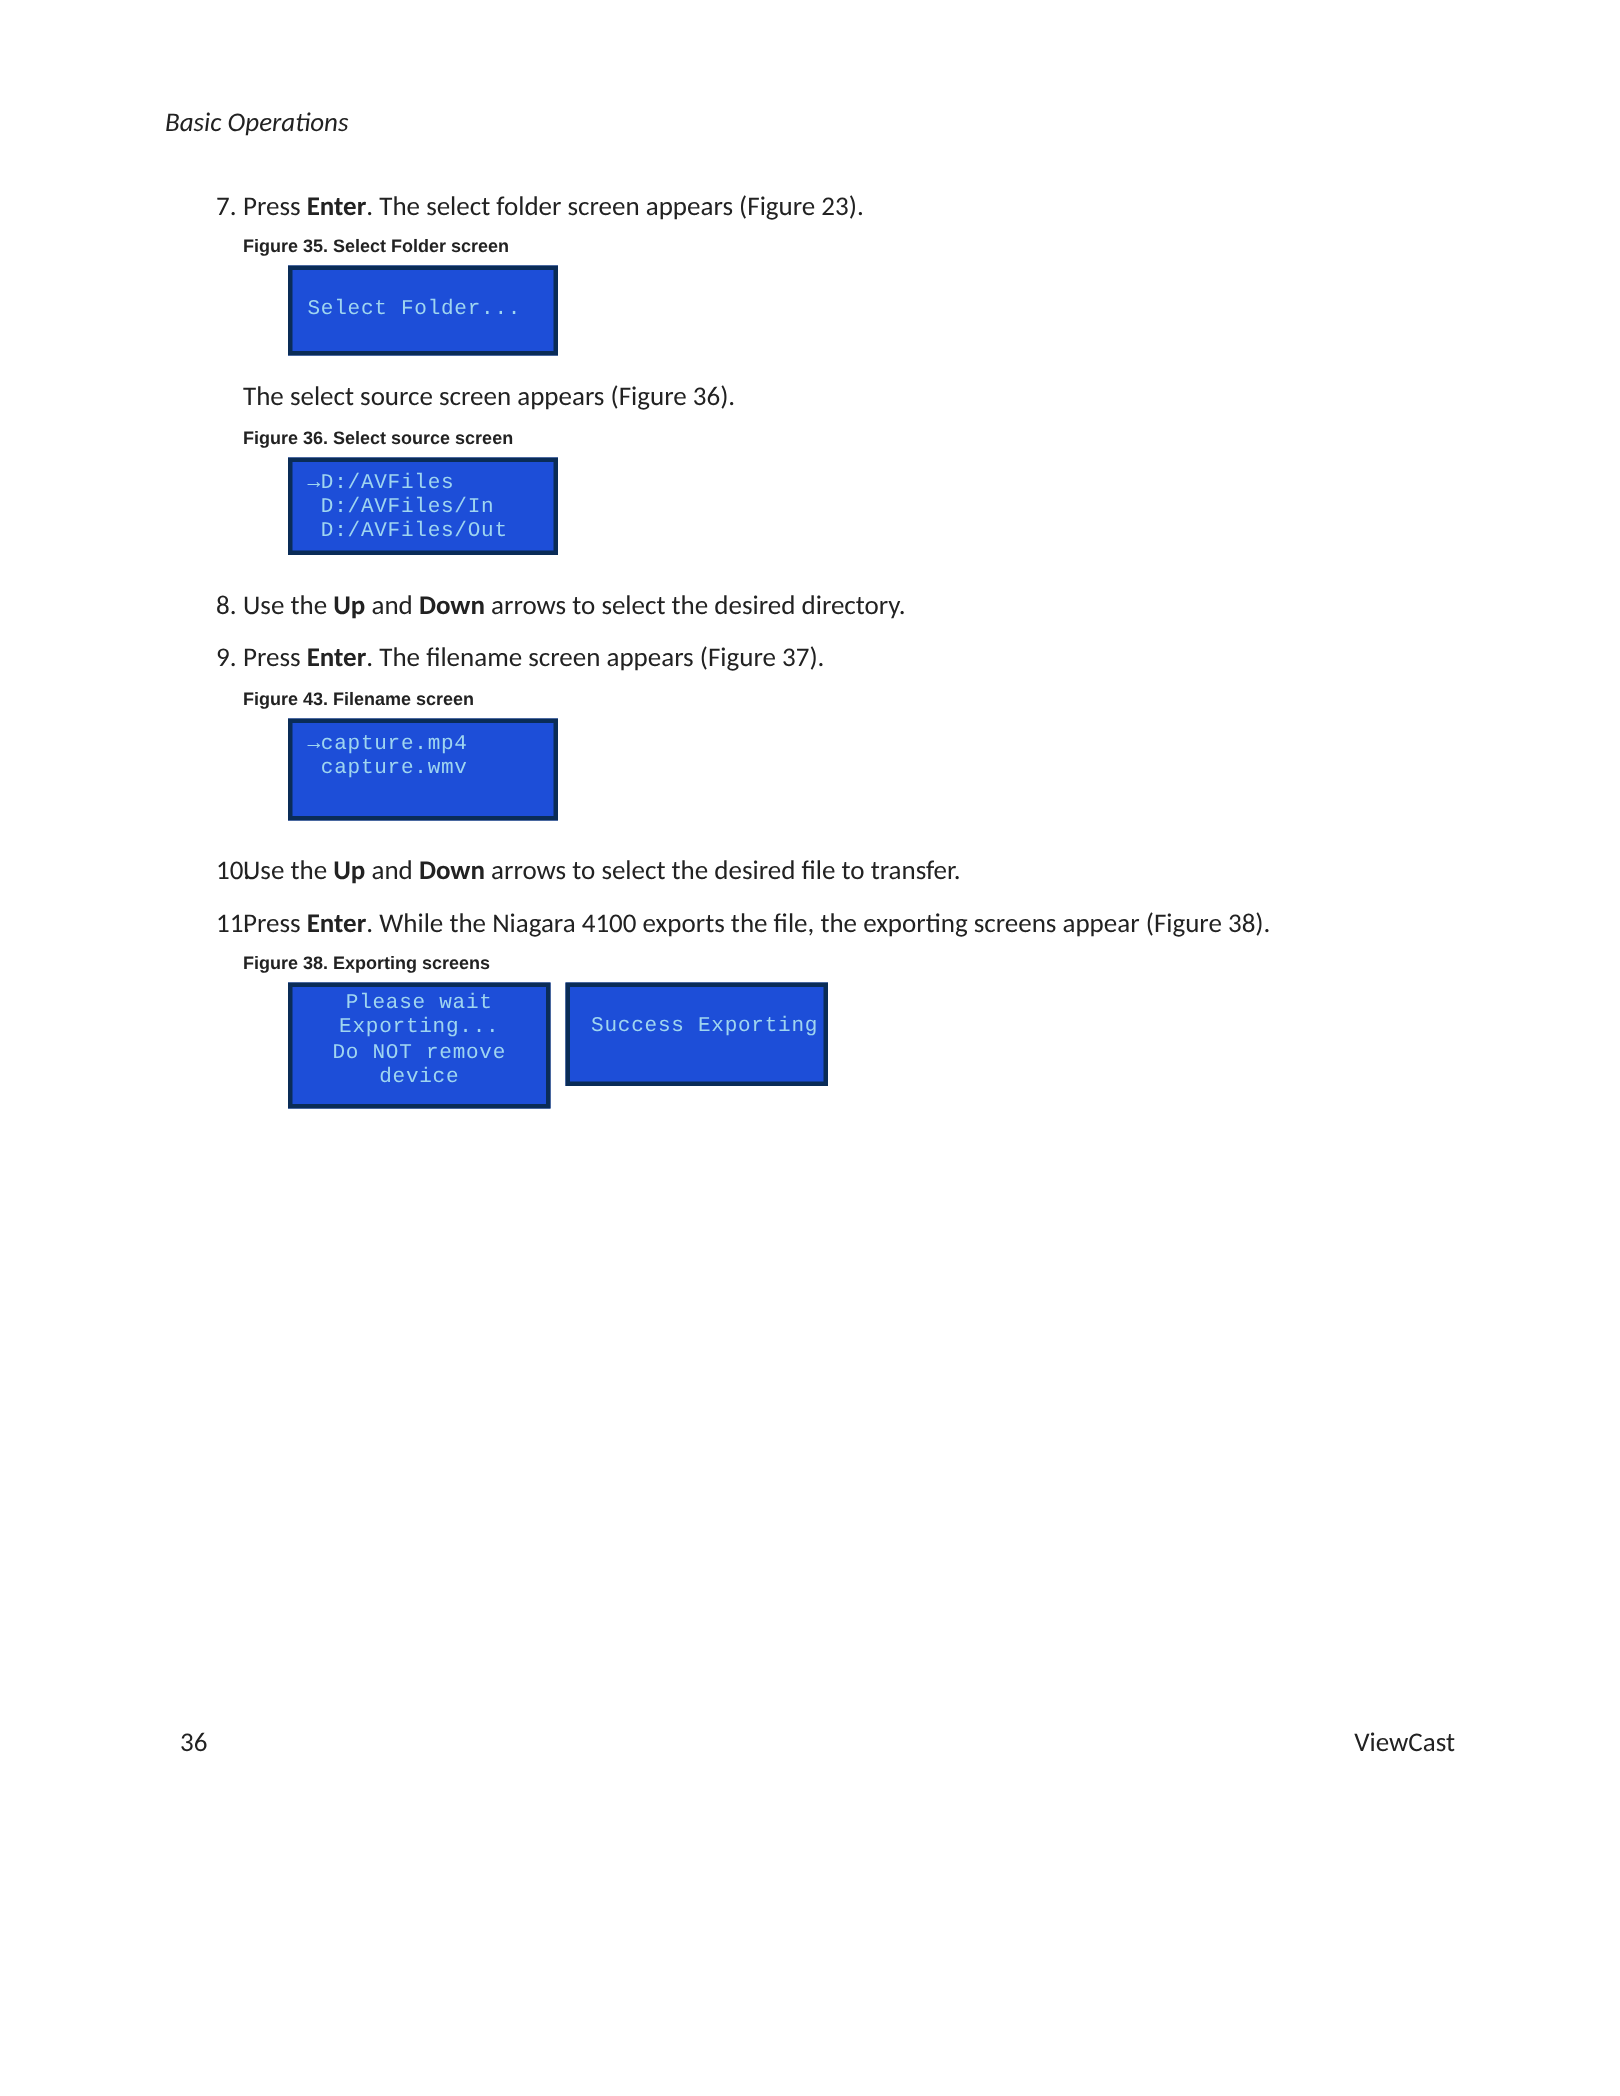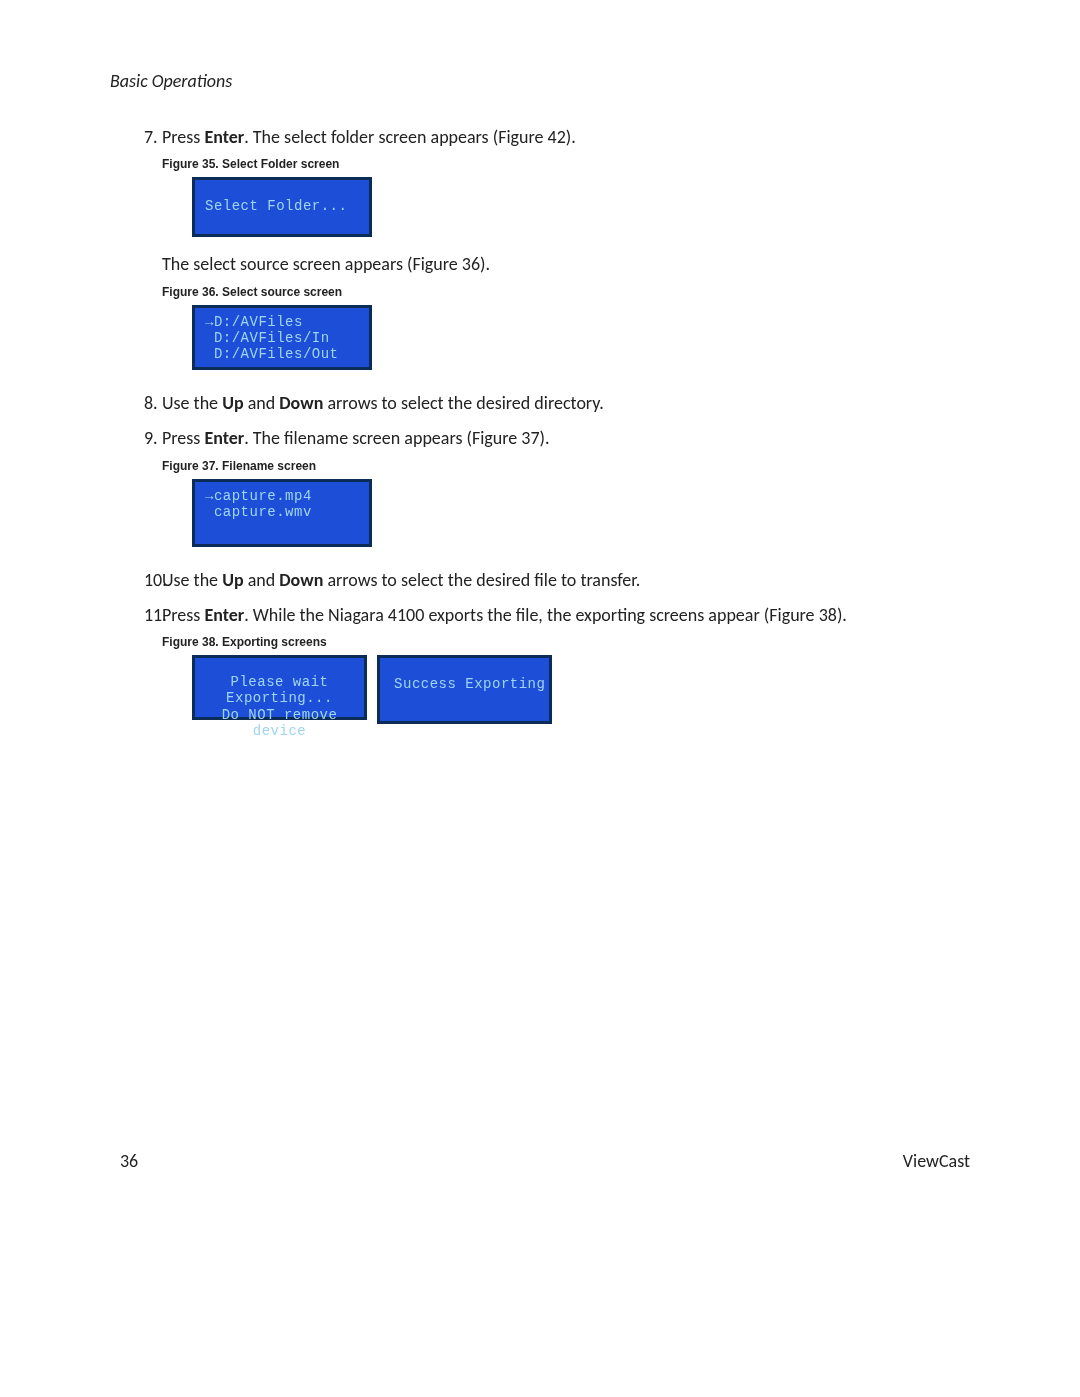--- a/index.html
+++ b/index.html
@@ -98,21 +98,21 @@
 <div class="page">
 
   <div class="header-title">Basic Operations</div>
 
   <ol class="steps">
 
     <li>
       <div class="step-num">7.</div>
       <div class="step-body">
         <p>
-          <span>Press </span><b>Enter</b><span>. The select folder screen appears (Figure 42).</span>
+          <span>Press </span><b>Enter</b><span>. The select folder screen appears (Figure 23).</span>
         </p>
         <div class="fig-caption">Figure 35. Select Folder screen</div>
         <div class="lcd" style="width:180px;height:60px;padding-top:18px;">Select Folder...</div>
 
         <p>The select source screen appears (Figure 36).</p>
         <div class="fig-caption">Figure 36. Select source screen</div>
         <div class="lcd" style="width:180px;height:65px;">→D:/AVFiles
  D:/AVFiles/In
  D:/AVFiles/Out</div>
       </div>
@@ -126,21 +126,21 @@
         </p>
       </div>
     </li>
 
     <li>
       <div class="step-num">9.</div>
       <div class="step-body">
         <p>
           <span>Press </span><b>Enter</b><span>. The filename screen appears (Figure 37).</span>
         </p>
-        <div class="fig-caption">Figure 37. Filename screen</div>
+        <div class="fig-caption">Figure 43. Filename screen</div>
         <div class="lcd" style="width:180px;height:68px;">→capture.mp4
  capture.wmv</div>
       </div>
     </li>
 
     <li>
       <div class="step-num">10.</div>
       <div class="step-body">
         <p>
           <span>Use the </span><b>Up</b><span> and </span><b>Down</b><span> arrows to select the desired file to transfer.</span>
@@ -149,21 +149,21 @@
     </li>
 
     <li>
       <div class="step-num">11.</div>
       <div class="step-body">
         <p>
           <span>Press </span><b>Enter</b><span>. While the Niagara 4100 exports the file, the exporting screens appear (Figure 38).</span>
         </p>
         <div class="fig-caption">Figure 38. Exporting screens</div>
         <div class="lcd-row">
-          <div class="lcd center" style="width:175px;height:65px;padding-top:16px;">Please wait
+          <div class="lcd center" style="width:175px;height:84px;padding-top:3px;">Please wait
 Exporting...
 Do NOT remove
 device</div>
           <div class="lcd" style="width:175px;height:69px;padding-top:18px;padding-left:14px;">Success Exporting</div>
         </div>
       </div>
     </li>
 
   </ol>
 

